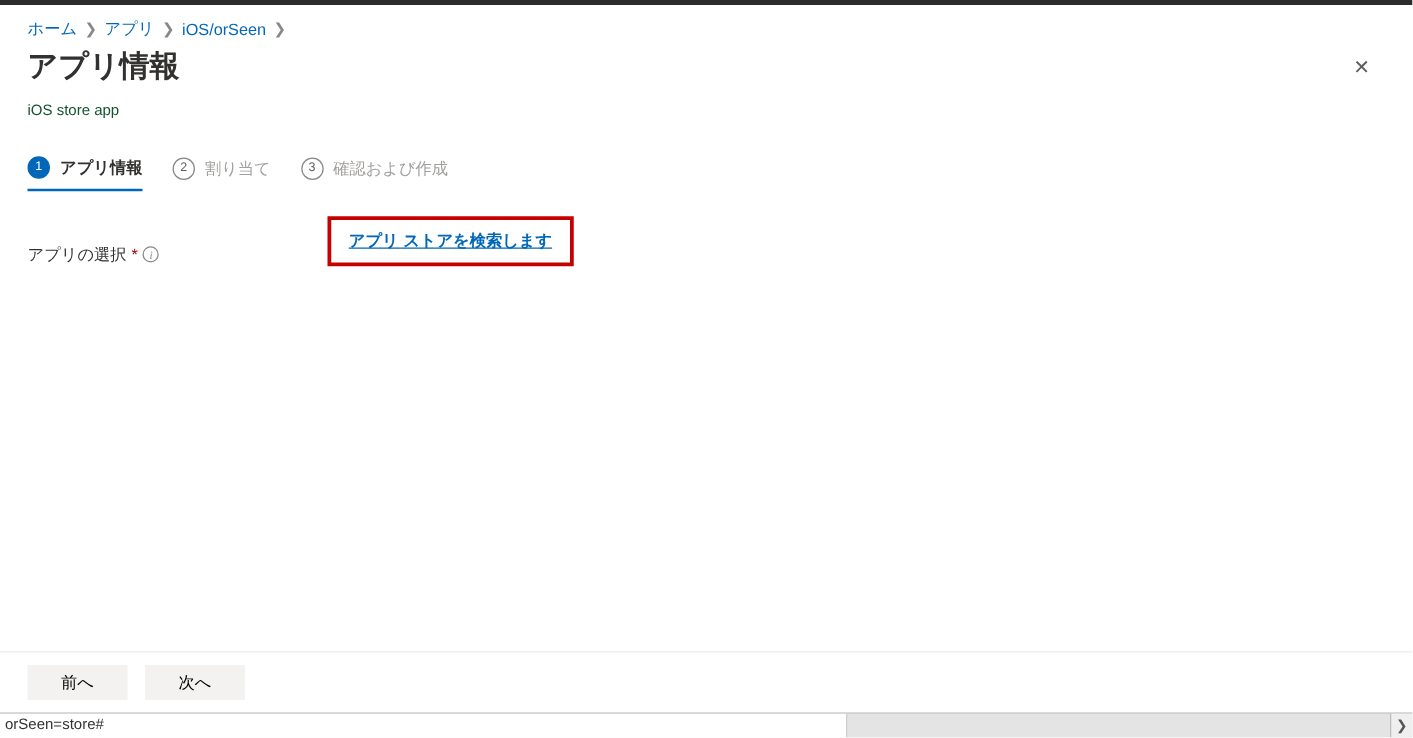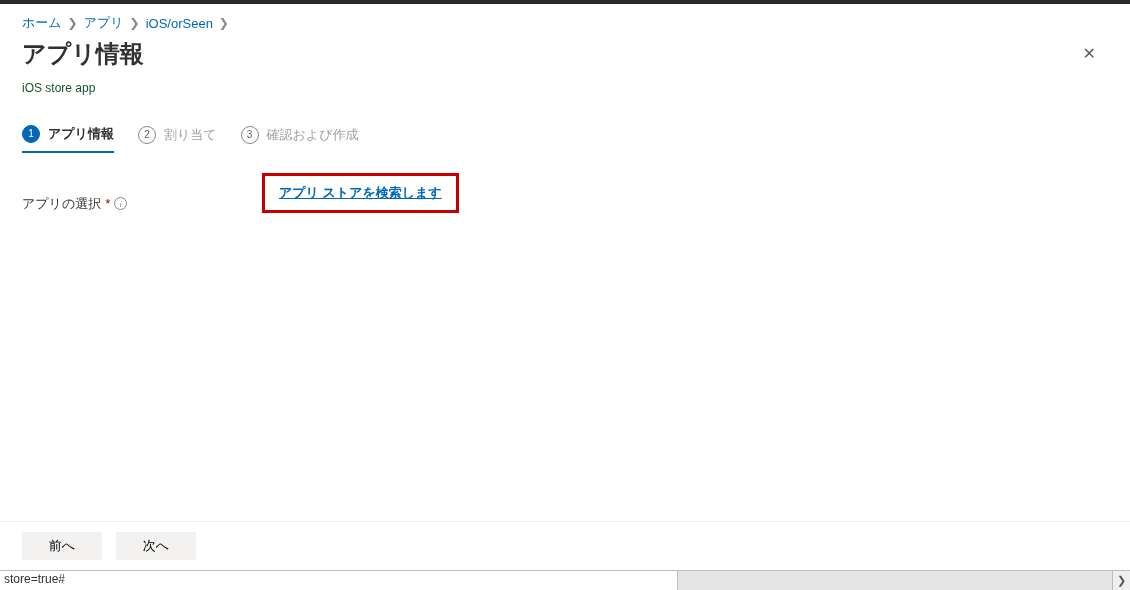--- a/index.html
+++ b/index.html
@@ -252,17 +252,17 @@
   </div>
 
 </div>
 
 <div class="footer">
   <button class="btn">前へ</button>
   <button class="btn">次へ</button>
 </div>
 
 <div class="status-bar">
-  <div class="status-left">store=true#</div>
+  <div class="status-left">orSeen=store#</div>
   <div class="status-right">
     <div class="status-arrow">❯</div>
   </div>
 </div>
 
 </body></html>

